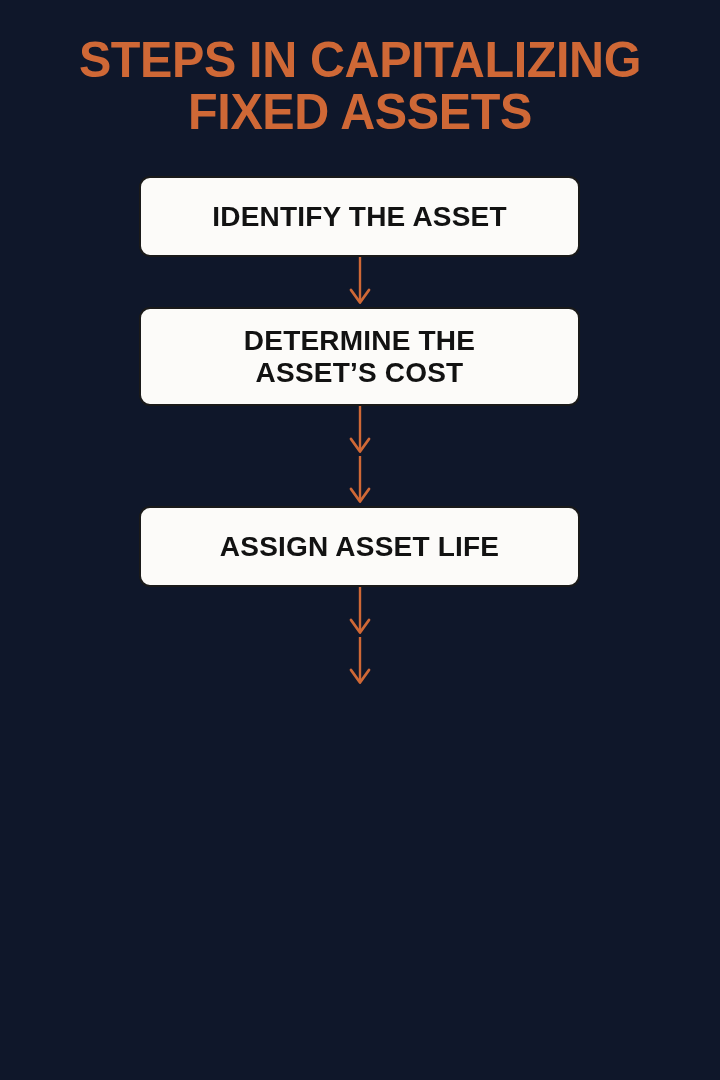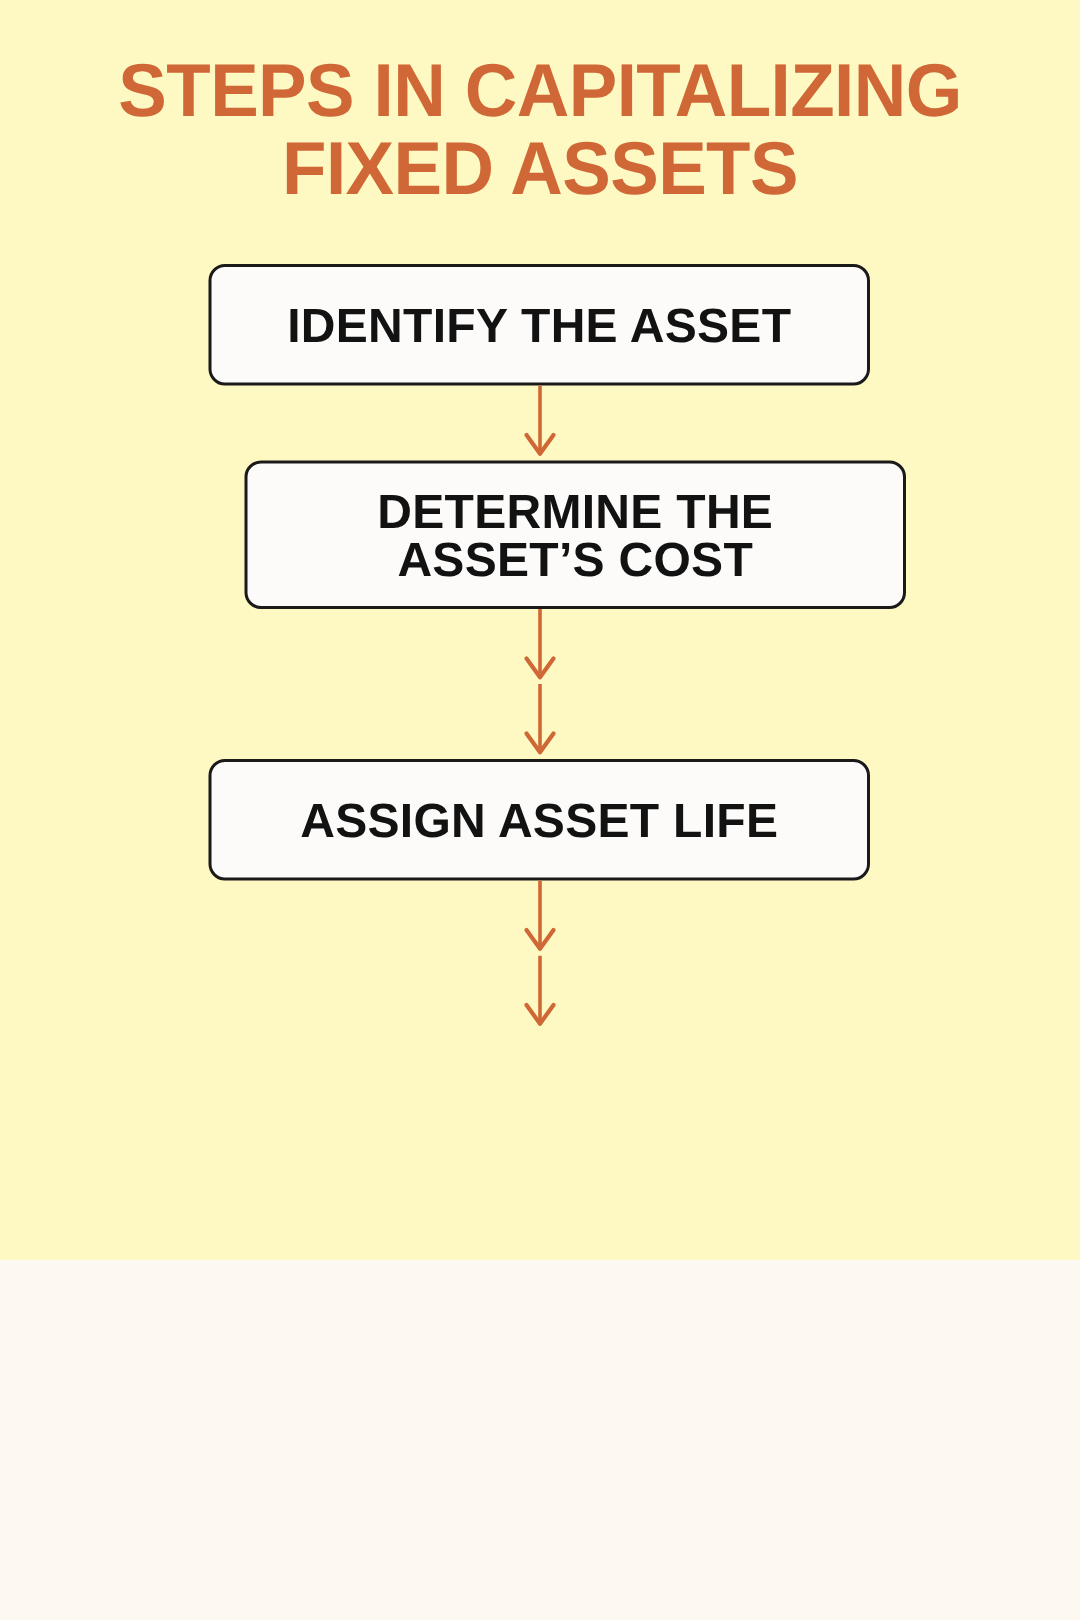--- a/index.html
+++ b/index.html
@@ -10,22 +10,22 @@
     width: 720px;
     height: 1080px;
     background: #fdf8f2;
     font-family: "Liberation Sans", sans-serif;
     overflow: hidden;
   }
 
   #infographic {
     position: relative;
     width: 720px;
-    height: 840px;
-    background: #fef9c3;
+    height: 1080px;
+    background: #0f172a;
     box-sizing: border-box;
   }
 
   
   .title-block {
     position: absolute;
     left: 0;
     top: 34px;
     width: 720px;
     text-align: center;
@@ -59,27 +59,27 @@
     box-sizing: border-box;
     background: #fcfbf9;
     border: 2.5px solid #1a1a1a;
     border-radius: 11px;
     display: flex;
     align-items: center;
     justify-content: center;
     text-align: center;
   }
   .step-box.h1 { height: 81px; }
-  .step-box.h2 { height: 99px; margin-left: 24px; }
+  .step-box.h2 { height: 99px; }
 
   .step-label {
     color: #121212;
     font-family: "Liberation Sans", sans-serif;
     font-weight: 700;
-    font-size: 32px;
+    font-size: 28px;
     line-height: 32px;
     letter-spacing: 0.2px;
     white-space: pre-line;
     padding: 0 14px;
   }
 
   
   .connector {
     position: relative;
     height: 50px;

